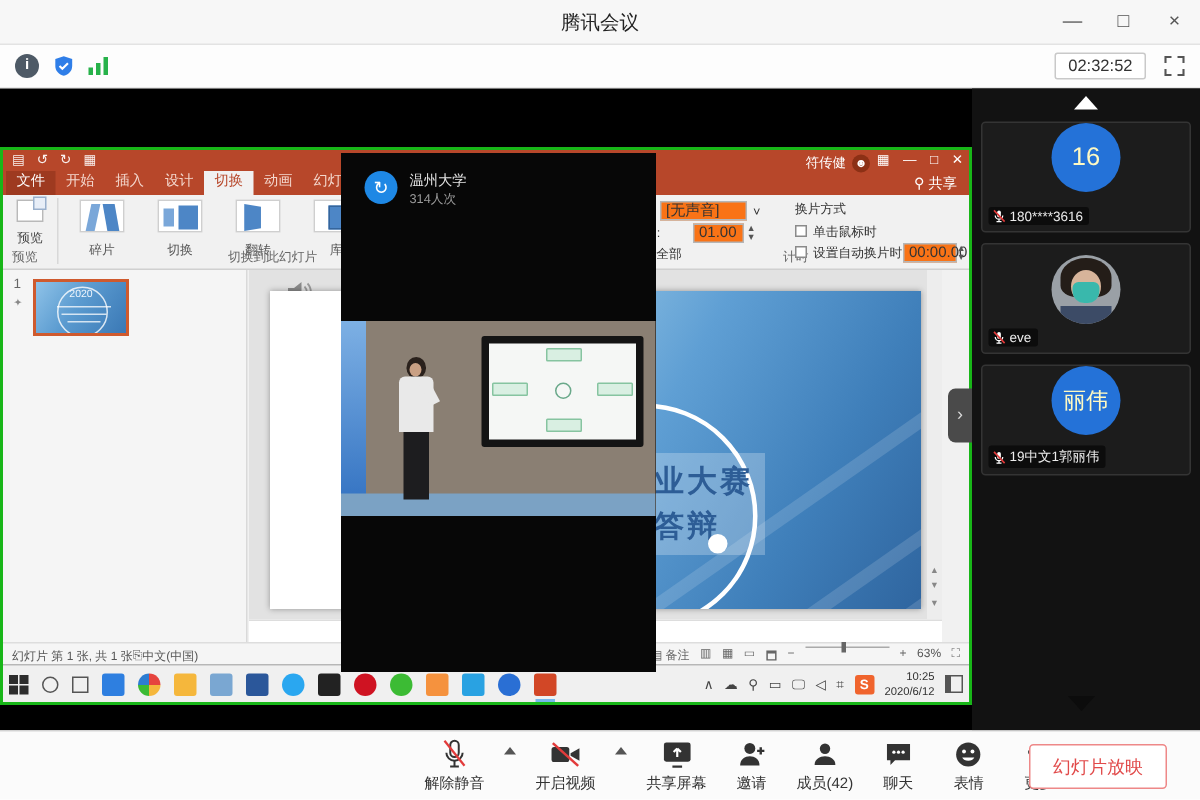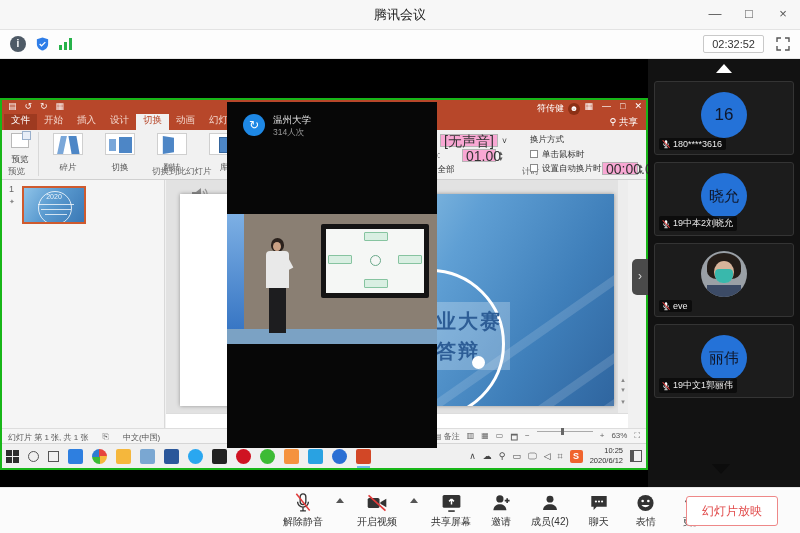--- a/index.html
+++ b/index.html
@@ -51,21 +51,21 @@
   .t1 i.a { left:5px; top:2px; width:6px; height:18px; transform:skewX(-12deg); }
   .t1 i.b { left:16px; top:2px; width:8px; height:18px; transform:skewX(10deg); background:#4d86c6; }
   .t2 i.a { left:13px; top:3px; width:13px; height:16px; background:#4d86c6; }
   .t2 i.b { left:3px; top:5px; width:7px; height:12px; }
   .t3 i.a { left:4px; top:3px; width:14px; height:16px; transform:perspective(40px) rotateY(38deg); background:#4d86c6; }
   .t4 i.a { left:9px; top:3px; width:12px; height:16px; background:#4d86c6; border:1px solid #35659c; }
   .t5 i.a { left:7px; top:4px; width:13px; height:14px; background:#4d86c6; transform:skewY(-8deg); }
   .gal-item span { font-size:8.5px; color:#555; }
   .grouplabel { position:absolute; bottom:1px; font-size:8.5px; color:#666; }
 
-  .rb-box { position:absolute; background:#f9a8d4; border:1px solid #b5b5b5; font-size:14px; color:#333; padding:0 3px; height:13px; line-height:12px; }
+  .rb-box { position:absolute; background:#f97316; border:1px solid #b5b5b5; font-size:10px; color:#333; padding:0 3px; height:13px; line-height:12px; }
   .rb-label { position:absolute; font-size:8.5px; color:#333; white-space:nowrap; }
   .checkbox { position:absolute; width:8px; height:8px; background:#fff; border:1px solid #8a8a8a; }
   .spin { position:absolute; font-size:7px; color:#555; line-height:6px; }
 
   .thumbpanel { position:absolute; left:0; top:80px; width:163px; height:248px; background:#f5f5f5; border-right:1px solid #d9d9d9; }
   .slide-num { position:absolute; left:7px; top:4px; font-size:9px; color:#666; }
   .star-ic { position:absolute; left:7px; top:18px; font-size:7px; color:#888; }
   .slide-thumb { position:absolute; left:20px; top:6px; width:64px; height:38px; border:2px solid #cf5a2e; background:linear-gradient(125deg,#8fc3e8 0%,#5b9bd0 45%,#3a78b5 100%); overflow:hidden; }
   .slide-thumb .ring { position:absolute; left:14px; top:3px; width:34px; height:34px; border-radius:50%; border:1px solid rgba(255,255,255,.8); }
   .slide-thumb .yr { position:absolute; left:0; right:0; top:5px; text-align:center; font-size:7px; color:#eef5fc; }
@@ -76,21 +76,21 @@
   .slide .blue { position:absolute; left:40%; top:0; width:60%; height:100%; background:linear-gradient(120deg,#9ccbe8 0%,#5f9fd4 35%,#3f7fba 70%,#2f659f 100%); }
   .slide .brush { position:absolute; width:140%; height:9px; background:rgba(255,255,255,.14); transform:rotate(-35deg); }
   .slide .ring { position:absolute; left:175px; top:75px; width:150px; height:150px; border-radius:50%; border:3px solid #fff; }
   .slide .dot { position:absolute; left:292px; top:162px; width:13px; height:13px; border-radius:50%; background:#fff; }
   .slide .ttl { position:absolute; left:248px; top:108px; background:rgba(255,255,255,.25); padding:4px 8px; color:#2d5d96; font-size:20px; font-weight:bold; letter-spacing:2px; line-height:1.5; }
   .ppt-scroll { position:absolute; right:0; top:0; width:10px; height:233px; background:#ededed; }
   .ppt-scroll span { position:absolute; left:0; width:10px; text-align:center; font-size:7px; color:#888; }
 
   .notes { position:absolute; left:164px; top:313px; width:462px; height:15px; background:#fff; border-top:1px solid #ddd; text-align:center; font-size:9px; color:#909090; line-height:15px; }
   .pptstatus { position:absolute; left:0; top:328px; width:644px; height:15px; background:#f5f5f5; border-top:1px solid #ddd; font-size:8px; color:#555; }
-  .pptstatus .lft { position:absolute; left:6px; top:3px; display:flex; gap:14px; }
+  .pptstatus .lft { position:absolute; left:6px; top:3px; display:flex; }
   .pptstatus .rgt { position:absolute; right:6px; top:2px; display:flex; gap:7px; align-items:flex-start; }
   .viewbtn { font-size:8px; color:#666; }
   .zoomtrack { width:56px; height:1px; background:#aaa; position:relative; }
   .zoomthumb { position:absolute; left:24px; top:-3px; width:3px; height:7px; background:#666; }
 
   
   .taskbar { position:absolute; left:0; top:343px; width:644px; height:25px; background:#f0f0f0; border-top:1px solid #d5d5d5; }
   .tb-left { position:absolute; left:4px; top:3px; display:flex; gap:9px; align-items:center; height:18px; }
   .winlogo { width:13px; height:13px; display:grid; grid-template-columns:6px 6px; gap:1px; }
   .winlogo i { background:#2d2d2d; height:6px; }
@@ -121,21 +121,21 @@
   .tv { position:absolute; left:94px; top:10px; width:108px; height:74px; background:#141414; border-radius:2px; padding:5px; }
   .tv .screen { width:100%; height:100%; background:#f5f7f5; position:relative; }
   .tv .nd { position:absolute; width:24px; height:9px; background:#d9efe2; border:1px solid #86c4a0; border-radius:1px; }
   .tv .hub { position:absolute; left:44px; top:26px; width:11px; height:11px; border:1.5px solid #6aa98a; border-radius:50%; }
 
   
   .sidebar { position:absolute; left:648px; top:0; width:152px; height:428px; background:#121212; }
   .arrow-up { width:0; height:0; border-left:8px solid transparent; border-right:8px solid transparent; border-bottom:9px solid #fff; margin:5px auto 0; }
   .tiles { position:absolute; left:6px; top:22px; width:140px; display:flex; flex-direction:column; gap:7px; }
   .tile { position:relative; width:140px; height:74px; background:#1c1c1c; border:1px solid #343434; border-radius:3px; overflow:hidden; }
-  .tile .avatar { position:absolute; left:46px; top:10px; width:46px; height:46px; border-radius:50%; background:#2472d8; color:#0f172a; display:flex; align-items:center; justify-content:center; font-size:15px; }
+  .tile .avatar { position:absolute; left:46px; top:0; width:46px; height:46px; border-radius:50%; background:#2472d8; color:#fef9c3; display:flex; align-items:center; justify-content:center; font-size:15px; }
   .tile .avatar.big { font-size:17px; }
   .namechip { position:absolute; left:4px; bottom:4px; background:rgba(8,8,8,.82); border-radius:2px; padding:1px 4px 1px 2px; display:flex; align-items:center; gap:2px; font-size:9px; color:#ececec; max-width:130px; white-space:nowrap; }
   .photo-full { position:absolute; inset:0; background:linear-gradient(150deg,#3d3732,#27221e 70%); }
   .photo-full .hair { position:absolute; left:48px; top:8px; width:34px; height:30px; border-radius:48%; background:#17110d; }
   .photo-full .face { position:absolute; left:56px; top:16px; width:16px; height:20px; border-radius:50%; background:#c9a184; }
   .photo-full .body { position:absolute; left:36px; top:38px; width:58px; height:36px; border-radius:40% 40% 0 0; background:#3a342e; }
   .photo-circ { position:absolute; left:46px; top:7px; width:46px; height:46px; border-radius:50%; background:#9aa0a6; overflow:hidden; }
   .photo-circ .hair { position:absolute; left:6px; top:2px; width:34px; height:26px; border-radius:50% 50% 30% 30%; background:#241d18; }
   .photo-circ .face { position:absolute; left:13px; top:10px; width:20px; height:22px; border-radius:50%; background:#d7b49a; }
   .photo-circ .mask { position:absolute; left:14px; top:18px; width:18px; height:14px; border-radius:4px 4px 8px 8px; background:#39b8ac; }
@@ -406,32 +406,20 @@
             <svg width="10" height="10" viewBox="0 0 24 24">
                 <path d="M12 3a3 3 0 0 1 3 3v5a3 3 0 0 1-6 0V6a3 3 0 0 1 3-3z" fill="#fff"></path>
                 <path d="M6 11a6 6 0 0 0 12 0" stroke="#fff" stroke-width="2" fill="none"></path>
                 <path d="M12 17v4M8 21h8" stroke="#fff" stroke-width="2"></path>
                 <path d="M4 3l17 18" stroke="#e23b3b" stroke-width="2.6"></path>
               </svg>
             <span>180****3616</span>
           </div>
         </div>
 
-        <div class="tile">
-          <div class="avatar">晓允</div>
-          <div class="namechip">
-            <svg width="10" height="10" viewBox="0 0 24 24">
-                <path d="M12 3a3 3 0 0 1 3 3v5a3 3 0 0 1-6 0V6a3 3 0 0 1 3-3z" fill="#fff"></path>
-                <path d="M6 11a6 6 0 0 0 12 0" stroke="#fff" stroke-width="2" fill="none"></path>
-                <path d="M12 17v4M8 21h8" stroke="#fff" stroke-width="2"></path>
-                <path d="M4 3l17 18" stroke="#e23b3b" stroke-width="2.6"></path>
-              </svg>
-            <span>19中本2刘晓允</span>
-          </div>
-        </div>
 
 
         <div class="tile">
           <div class="photo-circ">
             <div class="hair"></div>
               <div class="face"></div>
               <div class="mask"></div>
               <div class="collar"></div>
           </div>
           <div class="namechip">

